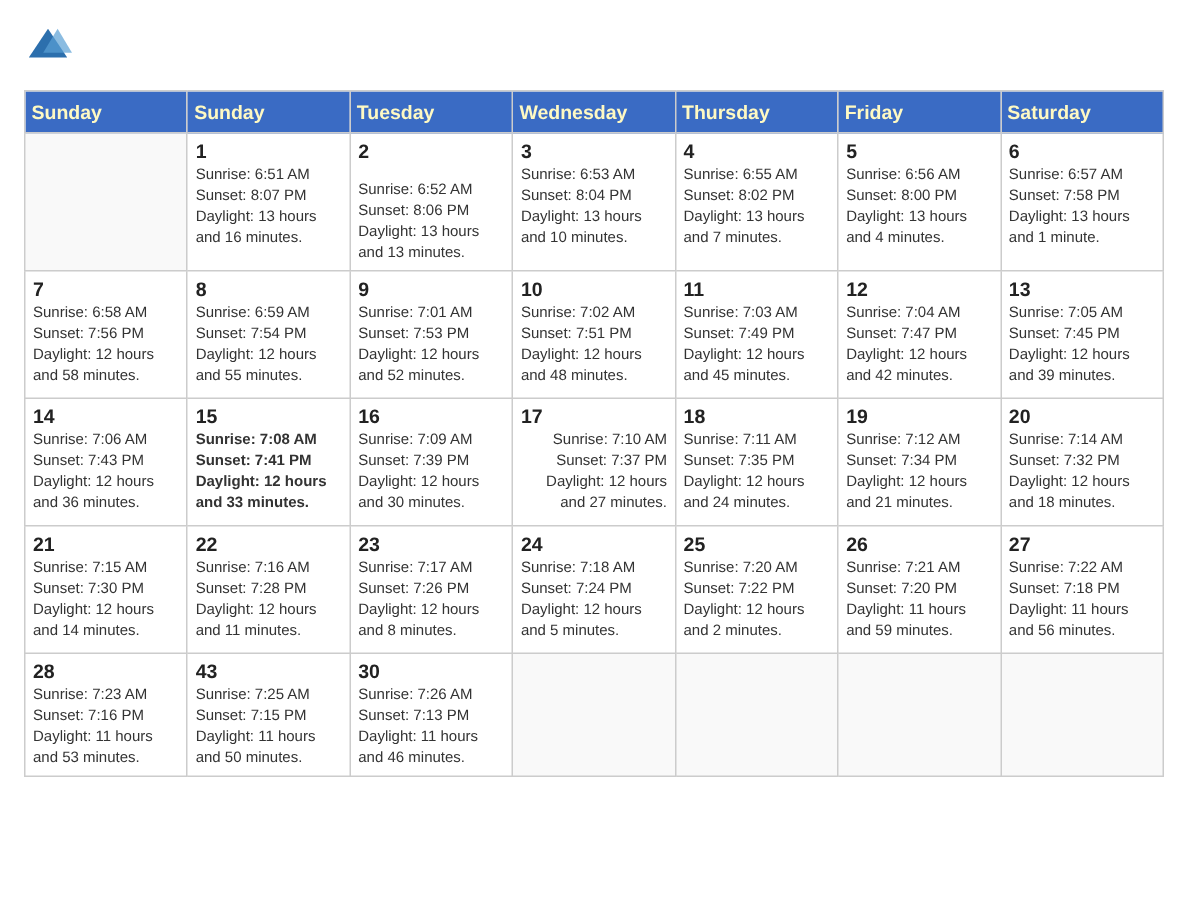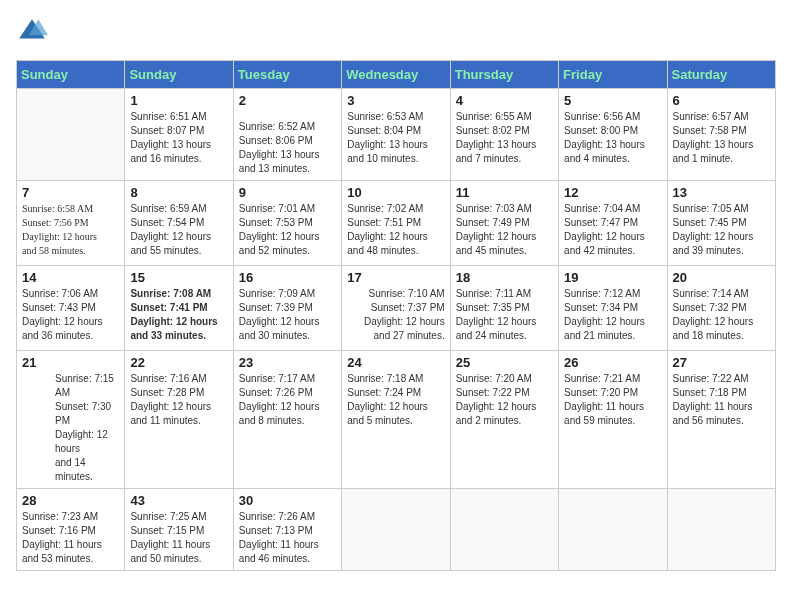--- a/index.html
+++ b/index.html
@@ -52,21 +52,21 @@
       font-size: 15px;
       color: #555;
     }
     .calendar {
       width: 100%;
       border-collapse: collapse;
       border: 1px solid #ccc;
     }
     .calendar th {
       background: #3a6bc4;
-      color: #86efac;
+      color: #fef9c3;
       font-size: 13px;
       font-weight: bold;
       padding: 6px 4px;
       text-align: left;
       border: 1px solid #ccc;
     }
     .calendar td {
       vertical-align: top;
       border: 1px solid #ccc;
       padding: 4px 5px;
@@ -168,21 +168,21 @@
           <span class="day-num">6</span>
           <div class="day-info" style="white-space: pre-line;">Sunrise: 6:57 AM
 Sunset: 7:58 PM
 Daylight: 13 hours
 and 1 minute.</div>
         </td>
       </tr>
       <tr>
         <td>
           <span class="day-num">7</span>
-          <div class="day-info" style="white-space: pre-line; font-family: Liberation Serif, serif;">Sunrise: 6:58 AM
+          <div class="day-info" style="white-space: pre-line;">Sunrise: 6:58 AM
 Sunset: 7:56 PM
 Daylight: 12 hours
 and 58 minutes.</div>
         </td>
         <td>
           <span class="day-num">8</span>
           <div class="day-info" style="white-space: pre-line;">Sunrise: 6:59 AM
 Sunset: 7:54 PM
 Daylight: 12 hours
 and 55 minutes.</div>
@@ -270,21 +270,21 @@
           <span class="day-num">20</span>
           <div class="day-info" style="white-space: pre-line;">Sunrise: 7:14 AM
 Sunset: 7:32 PM
 Daylight: 12 hours
 and 18 minutes.</div>
         </td>
       </tr>
       <tr>
         <td>
           <span class="day-num">21</span>
-          <div class="day-info" style="white-space: pre-line; margin-left: 33px;">Sunrise: 7:15 AM
+          <div class="day-info" style="white-space: pre-line;">Sunrise: 7:15 AM
 Sunset: 7:30 PM
 Daylight: 12 hours
 and 14 minutes.</div>
         </td>
         <td>
           <span class="day-num">22</span>
           <div class="day-info" style="white-space: pre-line;">Sunrise: 7:16 AM
 Sunset: 7:28 PM
 Daylight: 12 hours
 and 11 minutes.</div>

